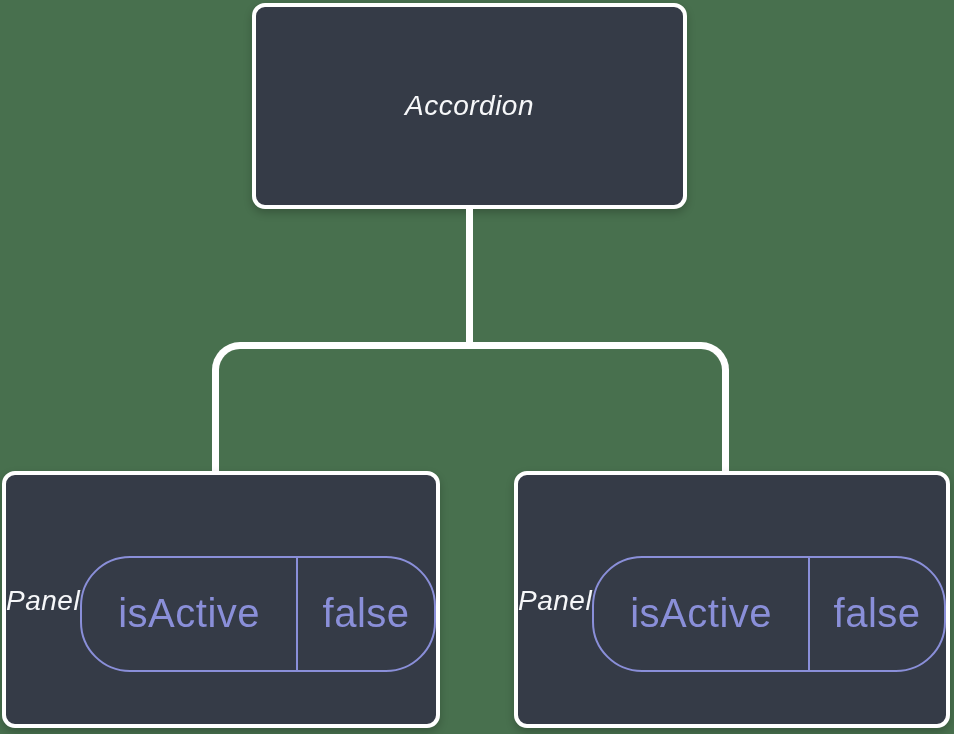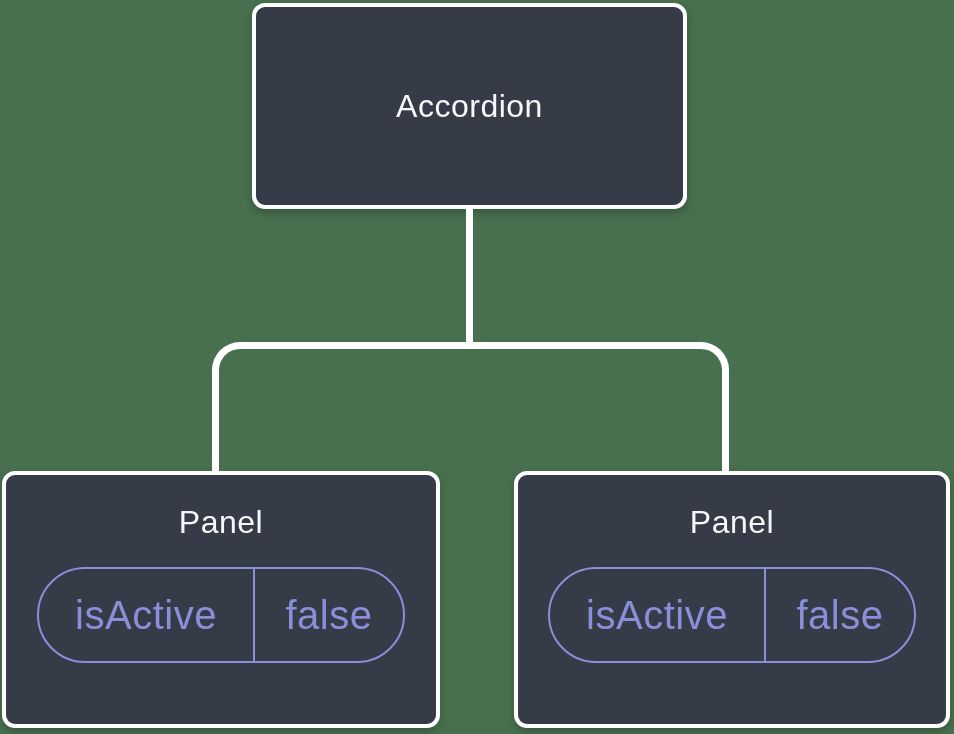--- a/index.html
+++ b/index.html
@@ -23,37 +23,37 @@
   }
   .node {
     position: absolute;
     background: var(--node-fill);
     border: 4px solid var(--node-border);
     border-radius: 13px;
     box-shadow: 0 4px 9px rgba(0,0,0,0.22);
   }
   .node-title {
     color: var(--node-text);
-    font-size: 32px;
+    font-size: 28px;
     font-weight: 500;
     letter-spacing: 0.5px;
     line-height: 1.2;
+    font-style: italic;
   }
   .root-node {
     left: 252px; top: 3px;
     width: 435px; height: 206px;
     display: flex;
     align-items: center;
     justify-content: center;
   }
   .panel-node {
     top: 471px;
     height: 257px;
     display: flex;
-    flex-direction: column;
     align-items: center;
     padding-top: 28px;
   }
   .panel-left  { left: 2px;   width: 438px; }
   .panel-right { left: 514px; width: 436px; }
   .panel-node .node-title { margin-bottom: 26px; }
   .connector-stem {
     position: absolute;
     left: 466px; top: 209px;
     width: 7px; height: 140px;
@@ -64,21 +64,21 @@
     left: 212px; top: 342px;
     width: 517px; height: 129px;
     border-top: 7px solid var(--node-border);
     border-left: 7px solid var(--node-border);
     border-right: 7px solid var(--node-border);
     border-bottom: none;
     border-top-left-radius: 28px;
     border-top-right-radius: 28px;
   }
   .state-pill {
-    width: 368px; height: 96px;
+    width: 368px; height: 116px;
     border: 2px solid var(--accent);
     border-radius: 50px;
     display: flex;
     align-items: stretch;
     overflow: hidden;
   }
   .pill-seg {
     display: flex;
     align-items: center;
     justify-content: center;

